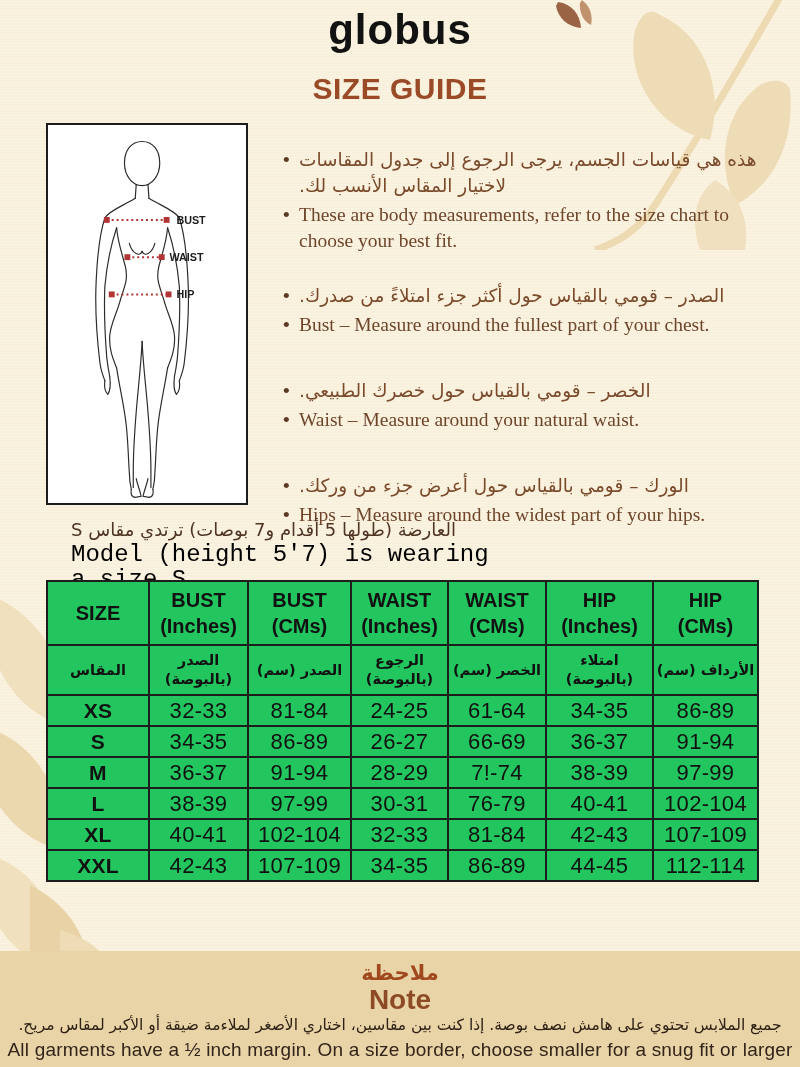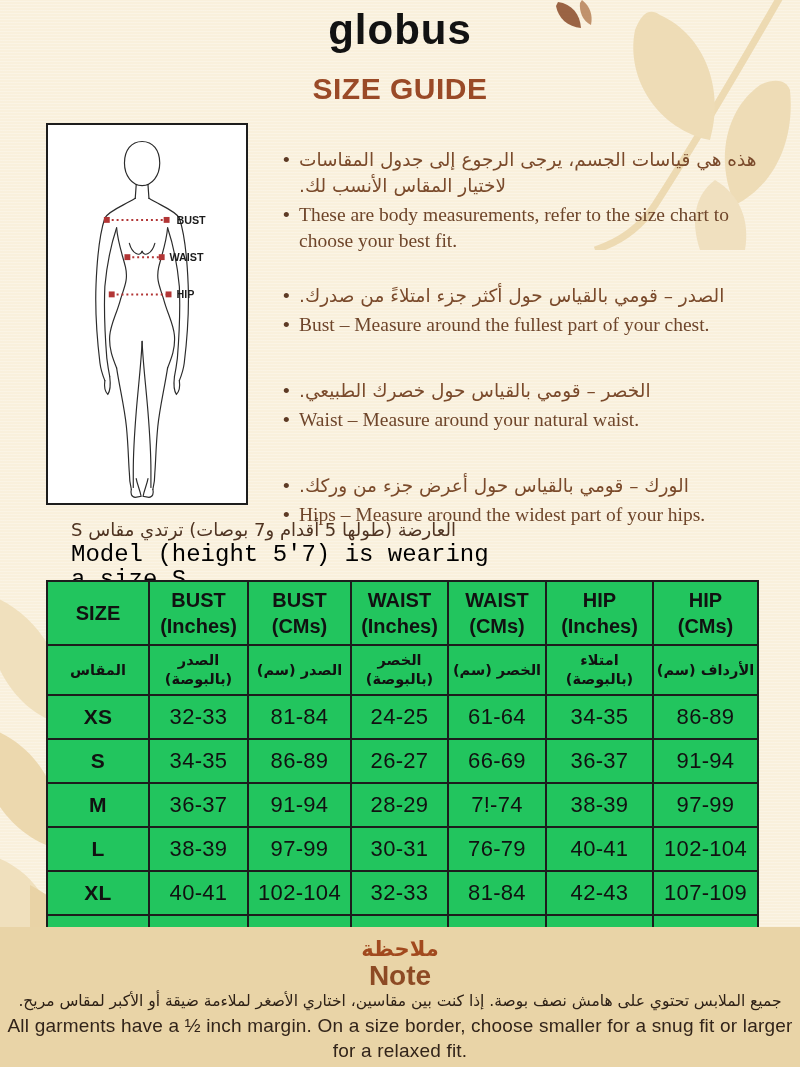--- a/index.html
+++ b/index.html
@@ -34,24 +34,24 @@
   .model-en{font-family:Liberation Mono, monospace;font-size:24px;color:#000000;display:block;}
   
   table.size-table{position:absolute;left:46px;top:580px;width:711px;
                    border-collapse:collapse;table-layout:fixed;background:#22c55e;}
   .size-table th,.size-table td{border:2px solid #1d1d1d;text-align:center;
                    vertical-align:middle;padding:0;box-sizing:border-box;}
   .h-en{height:64px;font-size:20px;font-weight:800;line-height:26px;
         white-space:pre-line;color:#111;}
   .h-ar{height:50px;font-family:"DejaVu Sans",sans-serif;font-size:14.5px;
         font-weight:700;line-height:19px;white-space:pre-line;direction:rtl;color:#111;}
-  .d-row td{height:44px;font-size:22px;font-weight:500;letter-spacing:.3px;color:#111;}
+  .d-row td{height:31px;font-size:22px;font-weight:500;letter-spacing:.3px;color:#111;}
   .d-row td.size-cell{font-weight:800;font-size:21px;}
   
-  .note-band{position:absolute;left:0;bottom:0;width:800px;height:140px;
+  .note-band{position:absolute;left:0;bottom:0;width:800px;height:116px;
              background:#e9d4a7;text-align:center;}
   .note-h-ar{font-family:"DejaVu Sans",sans-serif;font-size:21px;font-weight:700;
              color:#a1491e;margin-top:9px;line-height:26px;}
   .note-h-en{font-size:28px;font-weight:800;color:#8d4a24;line-height:27px;}
   .note-b-ar{font-family:"DejaVu Sans",sans-serif;font-size:15.5px;color:#2e2116;
              line-height:24px;direction:rtl;}
   .note-b-en{font-size:19px;color:#32241a;line-height:25px;letter-spacing:.2px;}
 </style>
 </head>
 <body>
@@ -206,21 +206,21 @@
       <th class="h-en">HIP
 (Inches)</th>
       <th class="h-en">HIP
 (CMs)</th>
     </tr>
     <tr>
       <th class="h-ar">المقاس</th>
       <th class="h-ar">الصدر
 (بالبوصة)</th>
       <th class="h-ar">الصدر (سم)</th>
-      <th class="h-ar">الخصر
+      <th class="h-ar">الرجوع
 (بالبوصة)</th>
       <th class="h-ar">الخصر (سم)</th>
       <th class="h-ar">امتلاء
 (بالبوصة)</th>
       <th class="h-ar">الأرداف (سم)</th>
     </tr>
   </thead>
   <tbody>
     <tr class="d-row">
       <td class="size-cell">XS</td>

